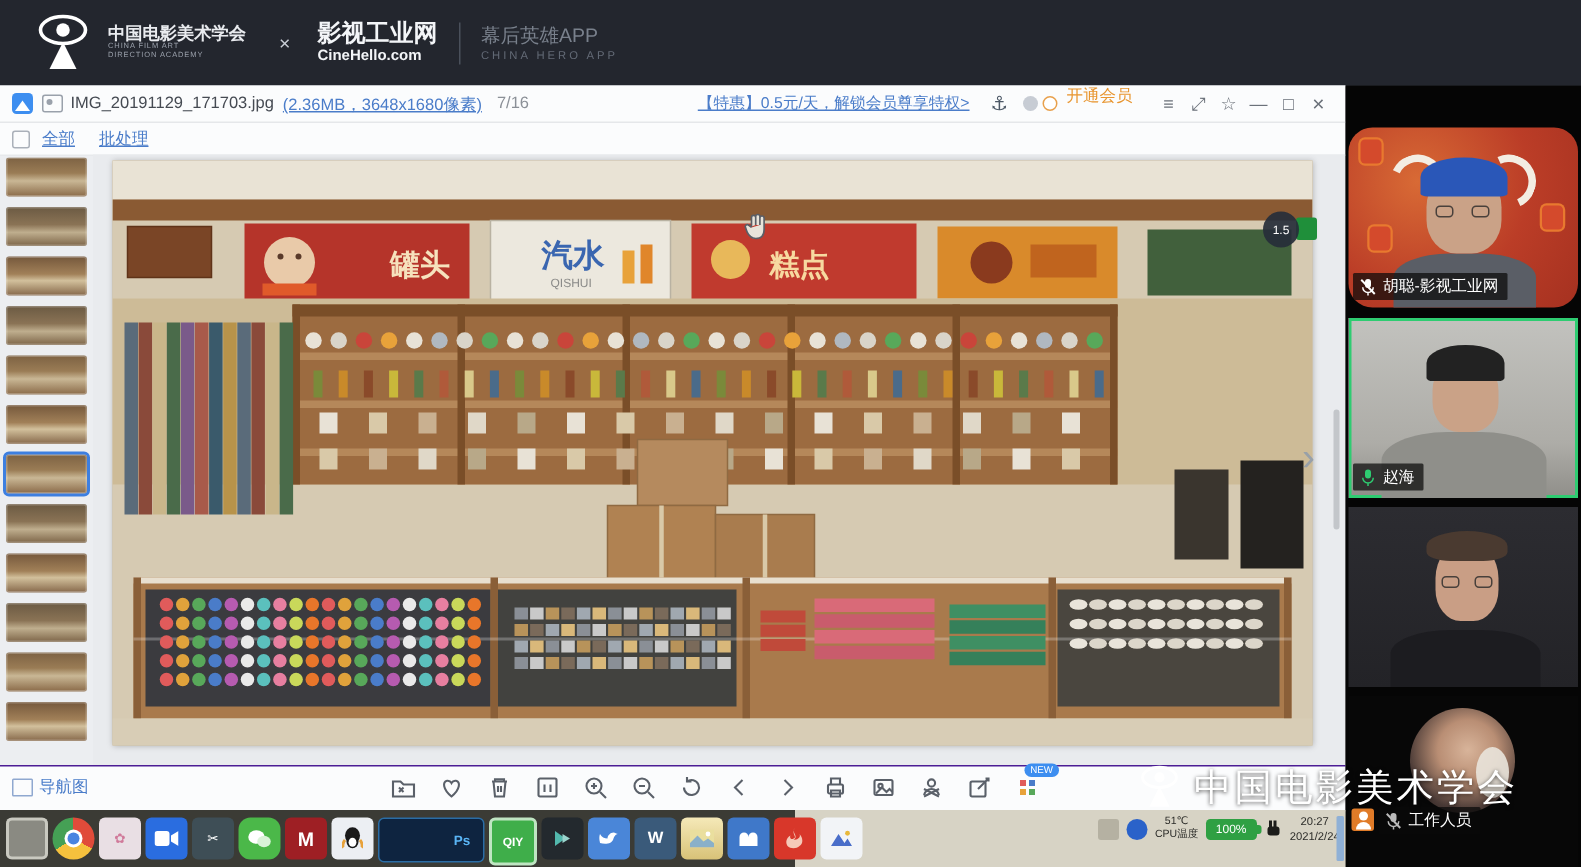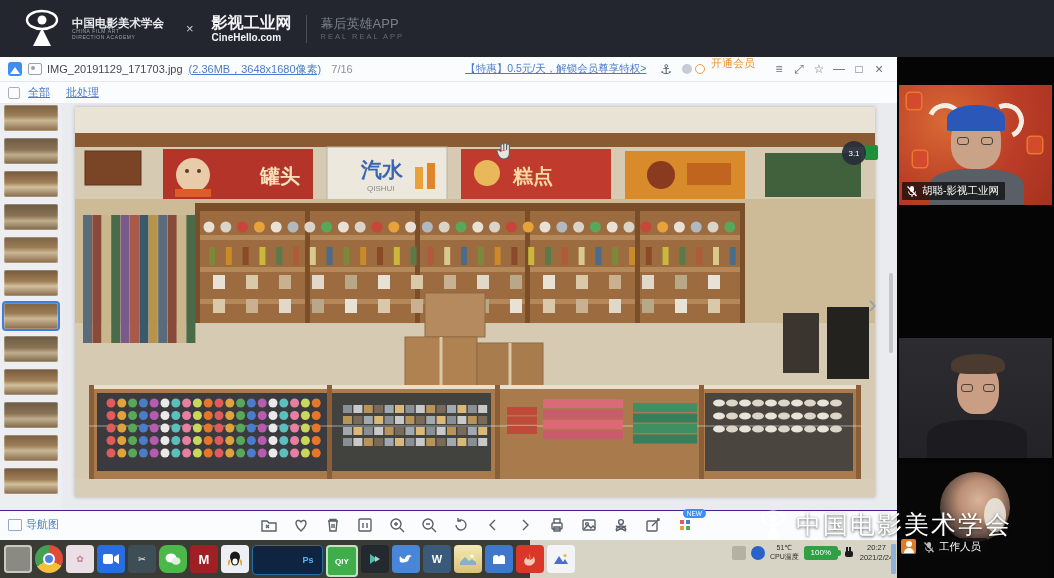--- a/index.html
+++ b/index.html
@@ -77,21 +77,21 @@
   .navmap-ico{width:12px;height:10px;border:1px solid #8fa8d0;border-radius:1px;margin-right:4px;}
   .v-toolbar{left:258px;top:3px;display:flex;align-items:center;gap:10px;}
   .tbico{width:22px;height:22px;display:flex;align-items:center;justify-content:center;position:relative;}
   .tbico svg{stroke:#5a6069;fill:none;stroke-width:1.4;}
   .newbadge{position:absolute;right:-10px;top:-5px;background:#3d8ef0;color:#fff;font-size:6.5px;
             padding:1px 4px;border-radius:6px;}
 
   
   .rpanel{left:897px;top:57px;width:157px;height:521px;background:#050505;}
   .tile{left:2px;width:153px;height:120px;overflow:hidden;}
-  .tile1{top:28px;background:radial-gradient(circle at 30% 30%,#d86a35 0%,#bb3d27 55%,#a53120 100%);}
+  .tile1{top:28px;background:radial-gradient(circle at 30% 30%,#d86a35 0%,#bb3d27 55%,#a53120 100%);border-radius:16px;}
   .tile2{top:155px;background:linear-gradient(180deg,#c2c2be 0%,#adaca7 70%,#8f8e89 100%);
          box-shadow:inset 0 0 0 2px #2ecc71;}
   .tile3{top:281px;background:linear-gradient(180deg,#2c2c31 0%,#232327 100%);}
   .tile4{top:407px;height:114px;background:#070707;}
   .horn{position:absolute;width:26px;height:26px;border:5px solid #f3ede2;border-radius:50%;
         border-bottom-color:transparent;border-left-color:transparent;transform:rotate(-20deg);}
   .lantern{position:absolute;width:14px;height:16px;background:#d44a2c;border-radius:3px;box-shadow:0 0 0 1.5px #e8792f;}
   .head{position:absolute;border-radius:45% 45% 40% 40%;background:#caa287;}
   .cap{position:absolute;border-radius:50% 50% 8% 8%;}
   .torso{position:absolute;border-radius:40% 40% 0 0;}
@@ -148,21 +148,21 @@
     <div class="acad-sub">DIRECTION ACADEMY</div>
   </div>
   <div class="brand-sep">×</div>
   <div>
     <div class="cine-name">影视工业网</div>
     <div class="cine-sub">CineHello.com</div>
   </div>
   <div class="brand-divider"></div>
   <div>
     <div class="hero-name">幕后英雄APP</div>
-    <div class="hero-sub">REAL REAL APP</div>
+    <div class="hero-sub">CHINA HERO APP</div>
   </div>
 </div>
 
 <div class="abs viewer">
 
   <div class="abs v-titlebar">
     <div class="app-ico"></div>
     <div class="file-ico"></div>
     <span class="fname">IMG_20191129_171703.jpg</span>
     <span class="finfo">(2.36MB，3648x1680像素)</span>
@@ -588,21 +588,21 @@
           </g>
 
         <rect x="0" y="372" width="800" height="18" fill="#d8cdb6"></rect>
       </svg>
     </div>
     <div class="abs scrollthumb"></div>
     <div class="abs nextarrow">›</div>
   </div>
 
   <div class="abs floatchip" style="left:864px;top:88px;"></div>
-  <div class="abs floatball" style="left:842px;top:84px;">3.1</div>
+  <div class="abs floatball" style="left:842px;top:84px;">1.5</div>
 
   <div class="abs v-bottom">
     <div class="abs navmap">
       <span class="navmap-ico"></span>
       <span>导航图</span>
     </div>
     <div class="abs v-toolbar">
       <span class="tbico">
           <svg width="18" height="18" viewBox="0 0 18 18">
             <path d="M2 5h5l2 2h7v8H2z"></path>
@@ -711,20 +711,32 @@
     <div class="nametag">
       <svg width="12" height="13" viewBox="0 0 12 13">
           <rect x="4" y="1" width="4" height="6" rx="2" fill="#fff"></rect>
           <path d="M2.5 6.5a3.5 3.5 0 0 0 7 0M6 10v2" stroke="#fff" fill="none"></path>
           <line x1="1.5" y1="1.5" x2="10.5" y2="11" stroke="#fff" stroke-width="1.3"></line>
         </svg>
       <span class="nm" style="margin-left:4px;">胡聪-影视工业网</span>
     </div>
   </div>
 
+  <div class="abs tile tile2">
+    <div class="torso" style="left:22px;top:76px;width:110px;height:48px;background:#8f8f8a;"></div>
+    <div class="head" style="left:56px.;left:56px;top:26px;width:44px;height:50px;"></div>
+    <div class="cap" style="left:52px;top:18px;width:52px;height:24px;background:#222;"></div>
+    <div class="nametag">
+      <svg width="12" height="13" viewBox="0 0 12 13">
+          <rect x="4" y="1" width="4" height="6" rx="2" fill="#2ecc71"></rect>
+          <path d="M2.5 6.5a3.5 3.5 0 0 0 7 0M6 10v2" stroke="#2ecc71" fill="none"></path>
+        </svg>
+      <span class="nm" style="margin-left:4px;">赵海</span>
+    </div>
+  </div>
 
   <div class="abs tile tile3">
     <div class="torso" style="left:28px;top:82px;width:100px;height:40px;background:#1c1c20;"></div>
     <div class="head" style="left:58px;top:24px;width:42px;height:52px;background:#c99e85;"></div>
     <div class="cap" style="left:52px;top:16px;width:54px;height:20px;background:#4a3a30;border-radius:50% 50% 30% 30%;"></div>
     <div class="glasses" style="left:62px;top:46px;"></div>
     <div class="glasses" style="left:84px;top:46px;"></div>
   </div>
 
   <div class="abs tile tile4">

